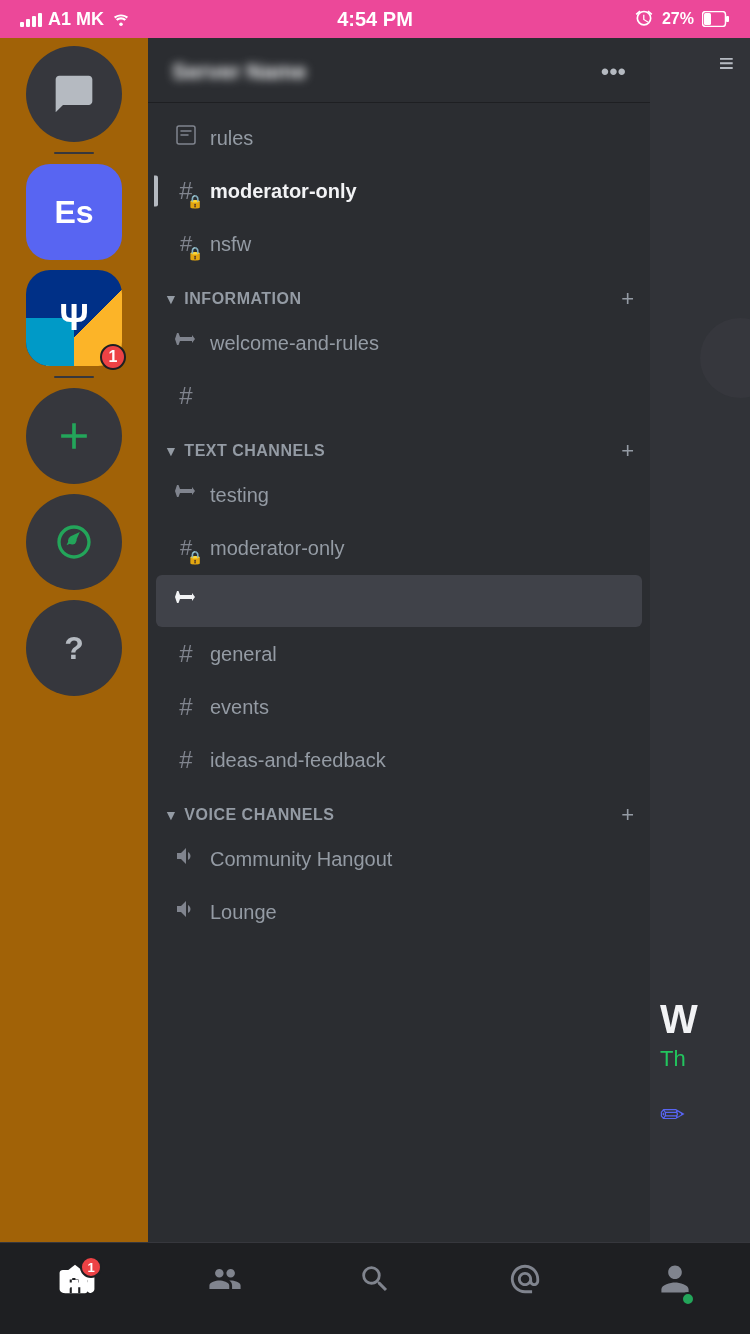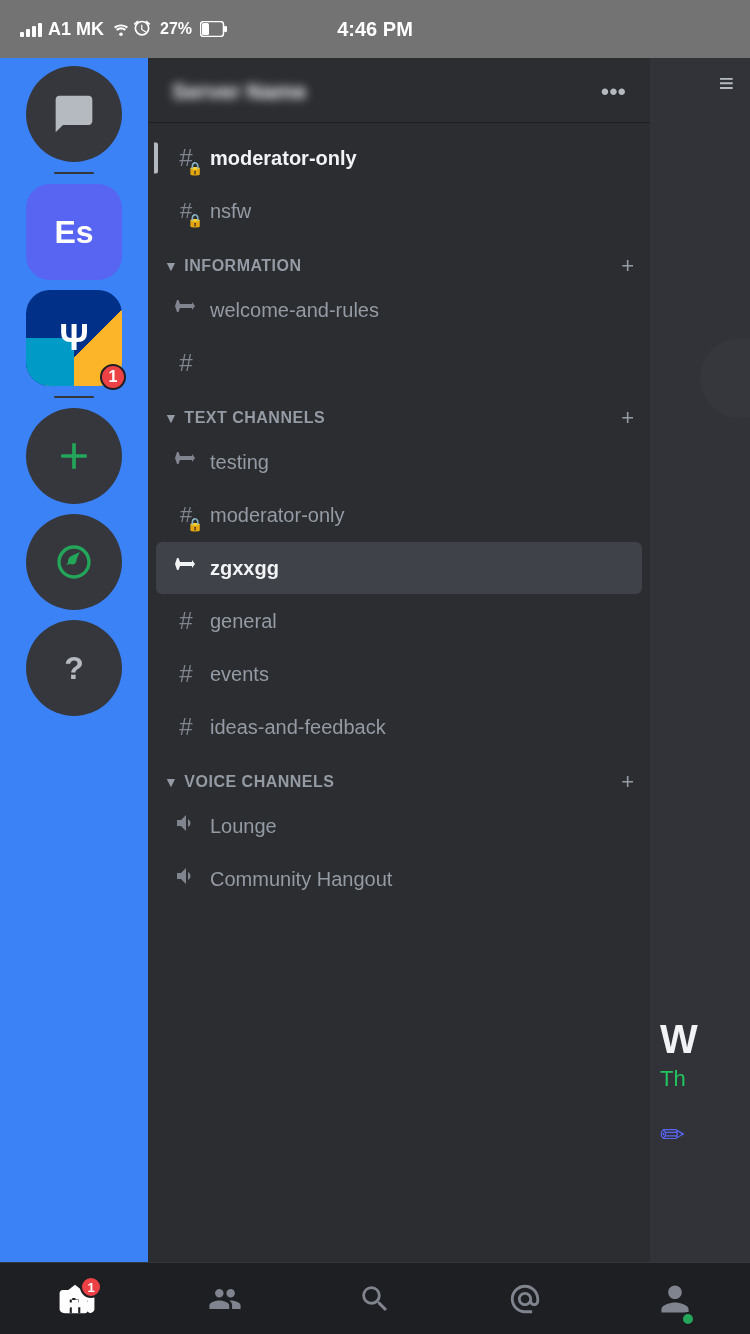--- a/index.html
+++ b/index.html
@@ -8,25 +8,25 @@
       width: 750px;
       height: 1334px;
       background: #1e1f22;
       font-family: -apple-system, 'Helvetica Neue', Arial, sans-serif;
       overflow: hidden;
       position: relative;
     }
 
     
     .status-bar {
-      height: 58px;
-      background: #737373;
-      display: flex;
-      align-items: center;
-      justify-content: flex-start;
+      height: 38px;
+      background: #ec4899;
+      display: flex;
+      align-items: center;
+      justify-content: space-between;
       padding: 0 20px;
       position: relative;
       z-index: 10;
     }
     .status-left {
       display: flex;
       align-items: center;
       gap: 6px;
       color: #fff;
       font-size: 18px;
@@ -61,21 +61,21 @@
 
     
     .main-layout {
       display: flex;
       height: calc(1334px - 50px - 80px);
     }
 
     
     .server-sidebar {
       width: 148px;
-      background: #3b82f6;
+      background: #a16207;
       display: flex;
       flex-direction: column;
       align-items: center;
       padding: 8px 0;
       gap: 10px;
       overflow: hidden;
     }
     .server-icon {
       width: 96px;
       height: 96px;
@@ -353,21 +353,21 @@
       <div class="signal-bar" style="height:11px;"></div>
       <div class="signal-bar" style="height:14px;"></div>
     </div>
     <span style="font-size:18px;">A1 MK</span>
     <svg width="22" height="16" viewBox="0 0 24 18" fill="white">
       <path d="M12 6c-2.4 0-4.6.9-6.2 2.4L4 6.6C6 4.9 8.9 3.8 12 3.8s6 1.1 8 2.8l-1.8 1.8C16.6 6.9 14.4 6 12 6z"></path>
       <path d="M12 9.6c-1.5 0-2.9.6-3.9 1.5L6.3 9.3C7.8 7.9 9.8 7 12 7s4.2.9 5.7 2.3l-1.8 1.8c-1-.9-2.4-1.5-3.9-1.5z"></path>
       <circle cx="12" cy="15" r="2"></circle>
     </svg>
   </div>
-  <div class="status-center">4:46 PM</div>
+  <div class="status-center">4:54 PM</div>
   <div class="status-right">
     <svg width="20" height="20" viewBox="0 0 24 24" fill="white">
       <path d="M12 2a9 9 0 1 0 0 18A9 9 0 0 0 12 2zm0 16a7 7 0 1 1 0-14 7 7 0 0 1 0 14zm.5-11H11v6l5.25 3.15.75-1.23-4.5-2.67V7z"></path>
       <path d="M7.88 3.39L6.6 1.86 2 5.71l1.29 1.53 4.59-3.85zM22 5.72l-4.6-3.86-1.29 1.53 4.6 3.86L22 5.72z"></path>
     </svg>
     <span style="font-size:16px;font-weight:600;">27%</span>
     <svg width="28" height="16" viewBox="0 0 28 16" fill="none">
       <rect x="0.5" y="0.5" width="23" height="15" rx="3" stroke="white" stroke-width="1.5"></rect>
       <rect x="2" y="2" width="7" height="12" rx="1.5" fill="white"></rect>
       <rect x="24" y="5" width="3" height="6" rx="1" fill="white"></rect>
@@ -425,20 +425,29 @@
 
   <div class="channel-list">
 
     <div class="server-header">
       <span class="server-name">Server Name</span>
       <span class="more-options">•••</span>
     </div>
 
     <div class="top-channels">
 
+      <div class="channel-item">
+        <div class="channel-icon">
+          <svg width="24" height="24" viewBox="0 0 24 24" fill="#80848e">
+            <rect x="3" y="3" width="18" height="18" rx="2" stroke="#80848e" stroke-width="1.5" fill="none"></rect>
+            <path d="M7 8h10M7 12h7" stroke="#80848e" stroke-width="1.5" stroke-linecap="round"></path>
+          </svg>
+        </div>
+        <span class="channel-name">rules</span>
+      </div>
 
       <div class="channel-item bold-name" style="position:relative;">
         <div style="position:absolute; left:-2px; top:50%; transform:translateY(-50%); width:4px; height:60%; background:#b5bac1; border-radius:0 2px 2px 0;"></div>
         <div class="channel-icon" style="position:relative;">
           <span style="color:#80848e; font-size:24px; font-weight:300;">#</span>
           <span class="lock-badge" style="font-size:13px;">🔒</span>
         </div>
         <span class="channel-name">moderator-only</span>
       </div>
 
@@ -501,21 +510,20 @@
         </div>
         <span class="channel-name">moderator-only</span>
       </div>
 
       <div class="channel-item active">
         <div class="channel-icon">
           <svg width="24" height="24" viewBox="0 0 24 24" fill="#f2f3f5">
             <path d="M18 11v2H6l-1.5 4H3L1 11l2-6h1.5L6 9h12V7l3 4-3 4v-4z"></path>
           </svg>
         </div>
-        <span class="channel-name">zgxxgg</span>
       </div>
 
       <div class="channel-item">
         <div class="channel-icon">
           <span style="color:#80848e; font-size:24px; font-weight:300;">#</span>
         </div>
         <span class="channel-name">general</span>
       </div>
 
       <div class="channel-item">
@@ -541,30 +549,30 @@
         </div>
         <span class="category-add">+</span>
       </div>
 
       <div class="channel-item">
         <div class="channel-icon">
           <svg width="24" height="24" viewBox="0 0 24 24" fill="#80848e">
             <path d="M3 9v6h4l5 5V4L7 9H3zm13.5 3c0-1.77-1.02-3.29-2.5-4.03v8.05c1.48-.73 2.5-2.25 2.5-4.02z"></path>
           </svg>
         </div>
-        <span class="channel-name">Lounge</span>
+        <span class="channel-name">Community Hangout</span>
       </div>
 
       <div class="channel-item">
         <div class="channel-icon">
           <svg width="24" height="24" viewBox="0 0 24 24" fill="#80848e">
             <path d="M3 9v6h4l5 5V4L7 9H3zm13.5 3c0-1.77-1.02-3.29-2.5-4.03v8.05c1.48-.73 2.5-2.25 2.5-4.02z"></path>
           </svg>
         </div>
-        <span class="channel-name">Community Hangout</span>
+        <span class="channel-name">Lounge</span>
       </div>
     </div>
   </div>
 
   <div class="right-panel">
     <span class="hamburger">≡</span>
     <div class="floating-circle"></div>
     <div class="panel-text">W</div>
     <div class="panel-subtext">Th</div>
     <div class="panel-pencil">✏</div>

